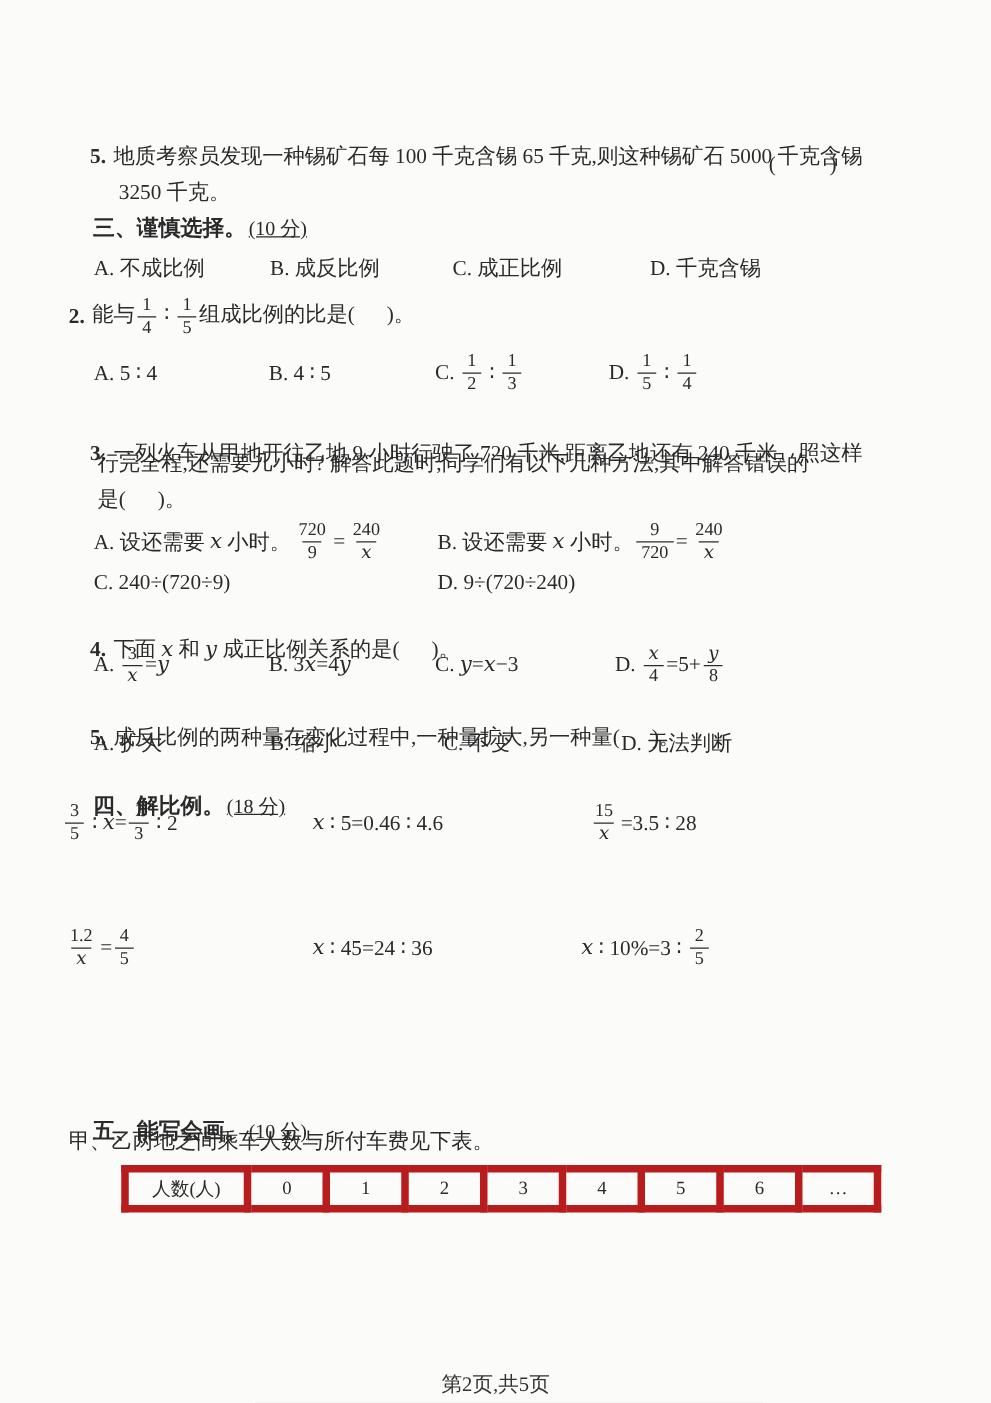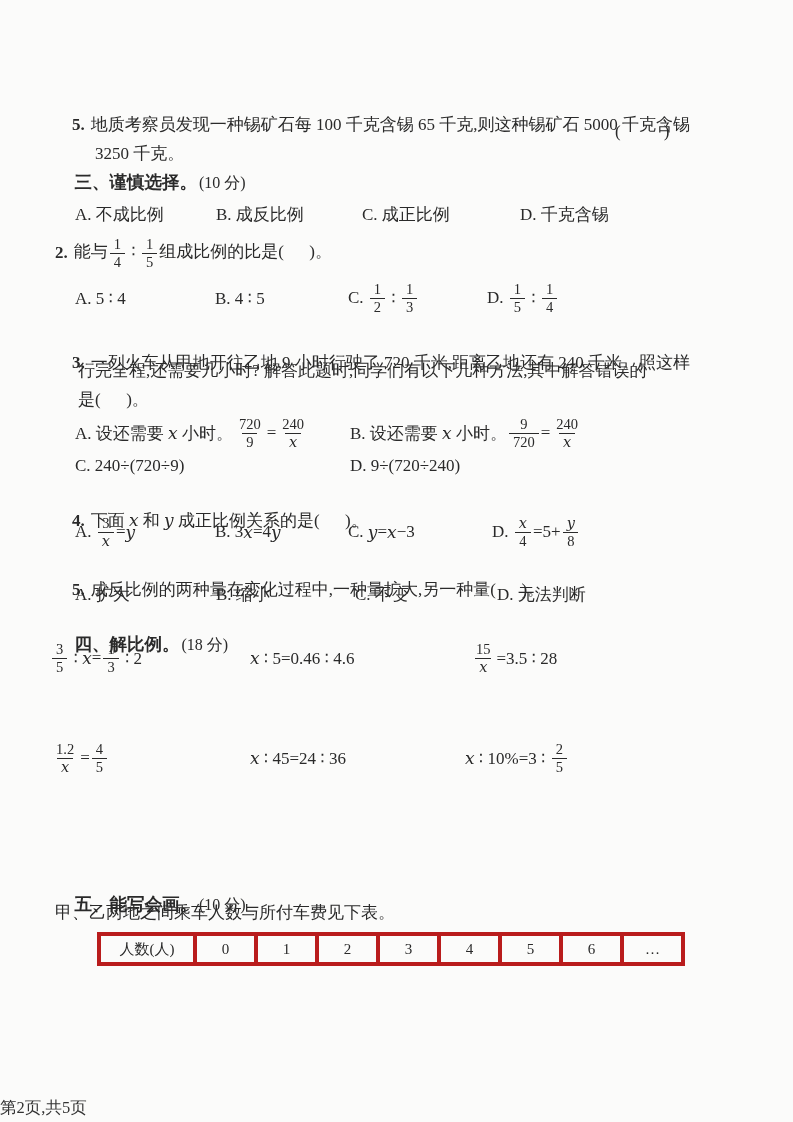--- a/index.html
+++ b/index.html
@@ -24,20 +24,21 @@
     font-size:17.5px;
     font-weight:bold;
     font-family:"Liberation Sans","DejaVu Sans",sans-serif;
     white-space:pre;
   }
   .sec-title .score {
     font-weight:normal;
     font-family:"Liberation Serif","DejaVu Serif",serif;
     font-size:16px;
     padding-left:2px;
+    text-decoration:underline;
   }
   
   .mrow {
     position:absolute;
     display:flex;
     align-items:center;
     height:44px;
     font-size:17px;
     white-space:pre;
   }
@@ -56,31 +57,32 @@
   .frac .fd { padding:0 4px; border-top:1px solid #2a2a2a; }
   .var { font-style:italic; font-family:"DejaVu Serif","Liberation Serif",serif; }
   .bracket { letter-spacing:1px; }
   .car-table {
     position:absolute;
     left:97px; top:932px;
     border-collapse:collapse;
     border:2px solid #3a3a3a;
   }
   .car-table td {
-    border:4px solid #b91c1c;
+    border:6px solid #b91c1c;
     text-align:center;
     font-size:15px;
     height:26px;
     padding:0;
   }
   .car-table .hcol { width:92px; }
   .car-table .dcol { width:57px; }
   .footer {
     position:absolute;
     left:0; right:0; top:1097px;
+    text-align:center;
     font-size:16.5px;
     color:#333;
   }
 </style>
 </head>
 <body>
 
 <div class="page">
 
   <div class="line" style="left:55px;top:92px">

